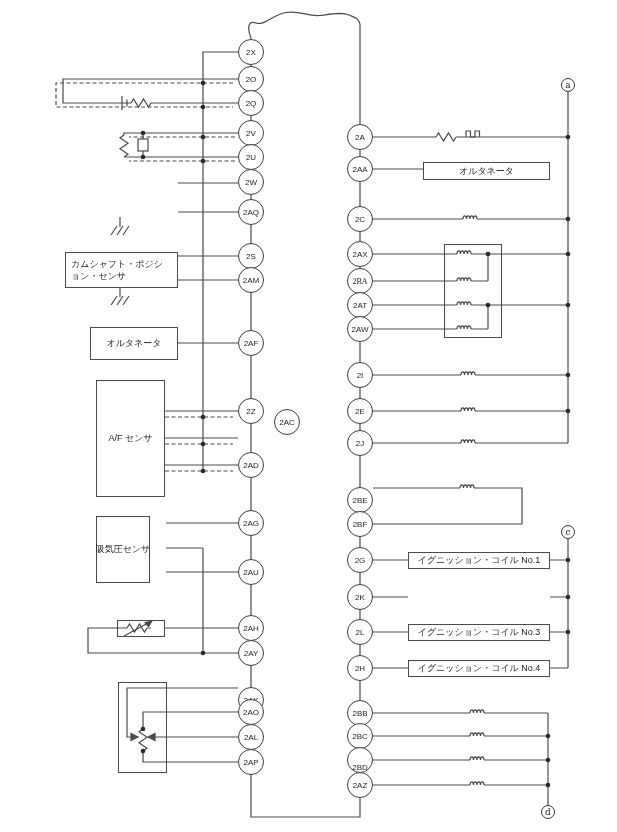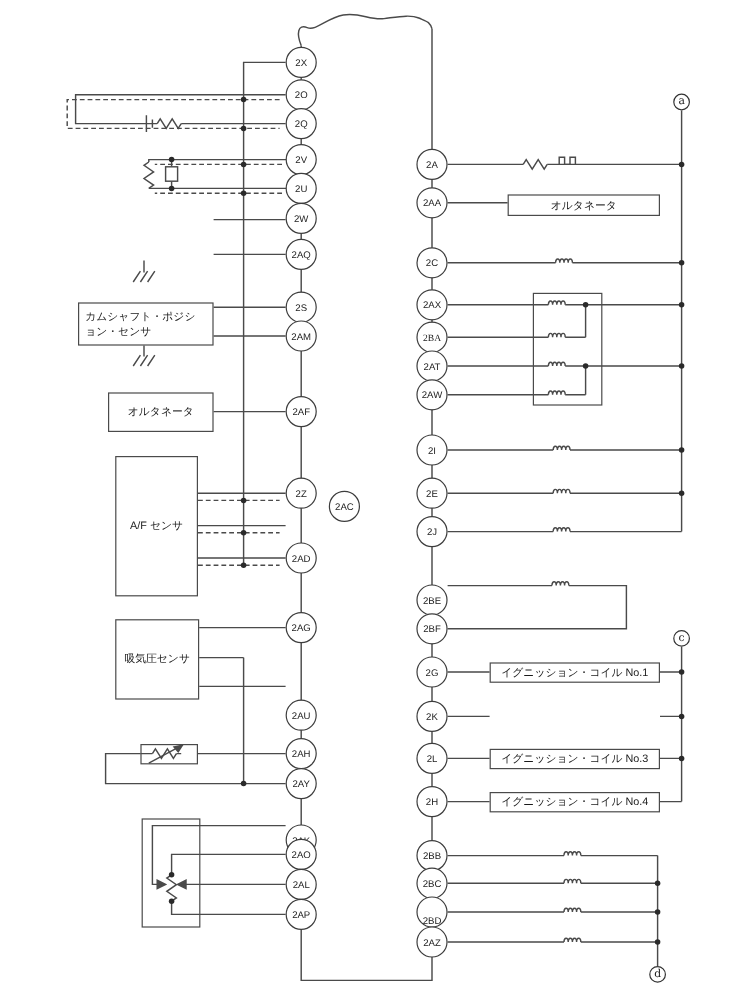--- a/index.html
+++ b/index.html
@@ -231,21 +231,21 @@
     <div class="cbox" style="left: 90px; top: 327px; width: 88px; height: 33px;">
       <div>
         <div>オルタネータ</div>
       </div>
     </div>
     <div class="cbox" style="left: 96px; top: 380px; width: 69px; height: 117px;">
       <div>
         <div>A/F センサ</div>
       </div>
     </div>
-    <div class="cbox" style="left: 96px; top: 516px; width: 70px; height: 67px;">
+    <div class="cbox" style="left: 96px; top: 516px; width: 54px; height: 67px;">
       <div>
         <div>吸気圧センサ</div>
       </div>
     </div>
     <div class="cbox" style="left: 117px; top: 620px; width: 48px; height: 17px;">
       <div></div>
     </div>
     <div class="cbox" style="left: 118px; top: 682px; width: 49px; height: 91px;">
       <div></div>
     </div>
@@ -326,21 +326,21 @@
     </div>
     <div class="pin" style="left: 251px; top: 422px; margin-left: 36px;">
       <span>2AC</span>
     </div>
     <div class="pin" style="left: 251px; top: 465px;">
       <span>2AD</span>
     </div>
     <div class="pin" style="left: 251px; top: 523px;">
       <span>2AG</span>
     </div>
-    <div class="pin" style="left: 251px; top: 596px;">
+    <div class="pin" style="left: 251px; top: 572px;">
       <span>2AU</span>
     </div>
     <div class="pin" style="left: 251px; top: 628px;">
       <span>2AH</span>
     </div>
     <div class="pin" style="left: 251px; top: 653px;">
       <span>2AY</span>
     </div>
     <div class="pin" style="left: 251px; top: 700px;">
       <span>2AK</span>

